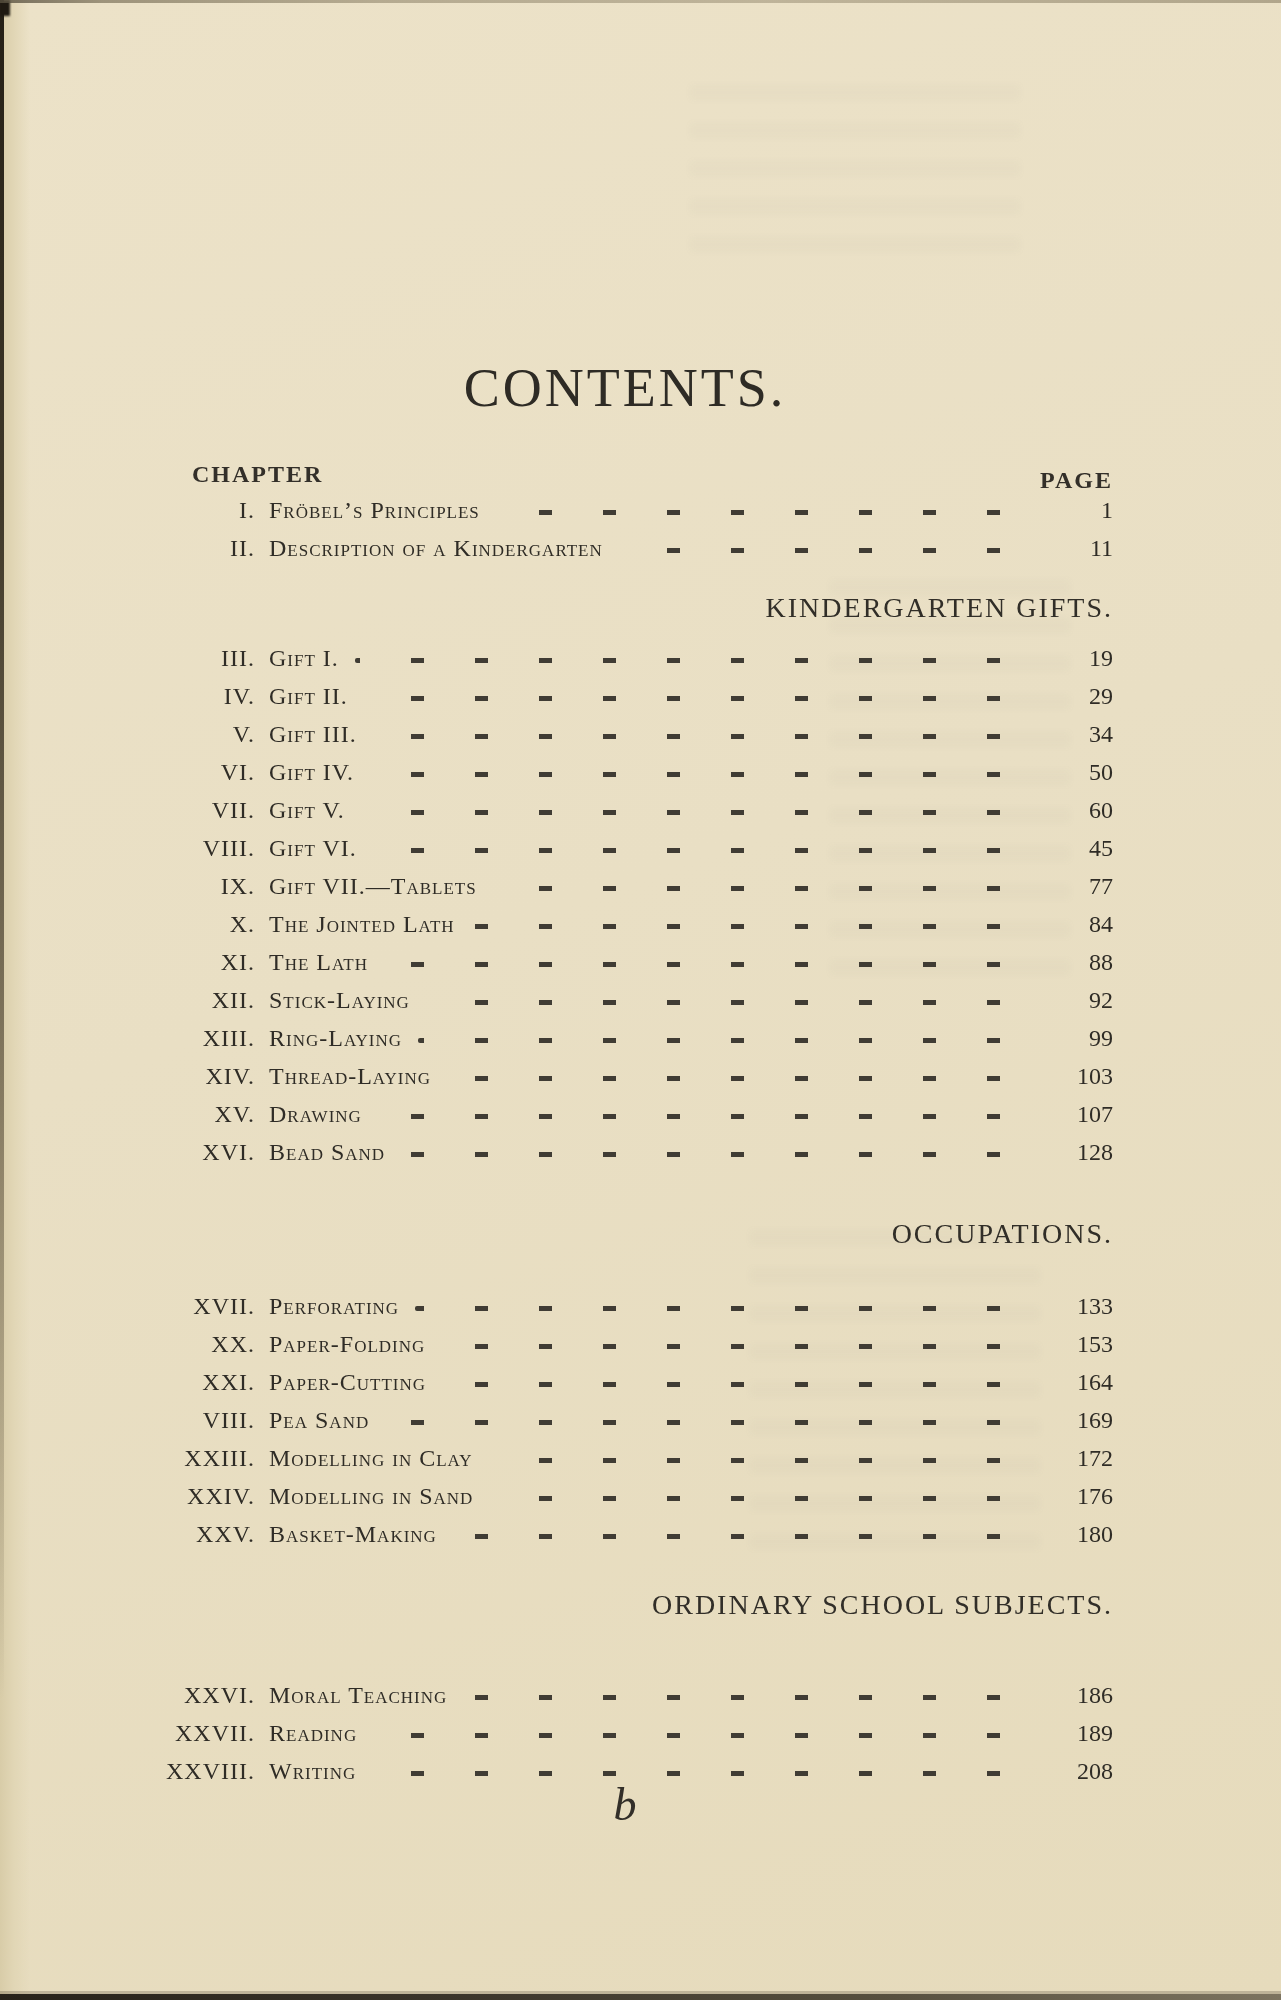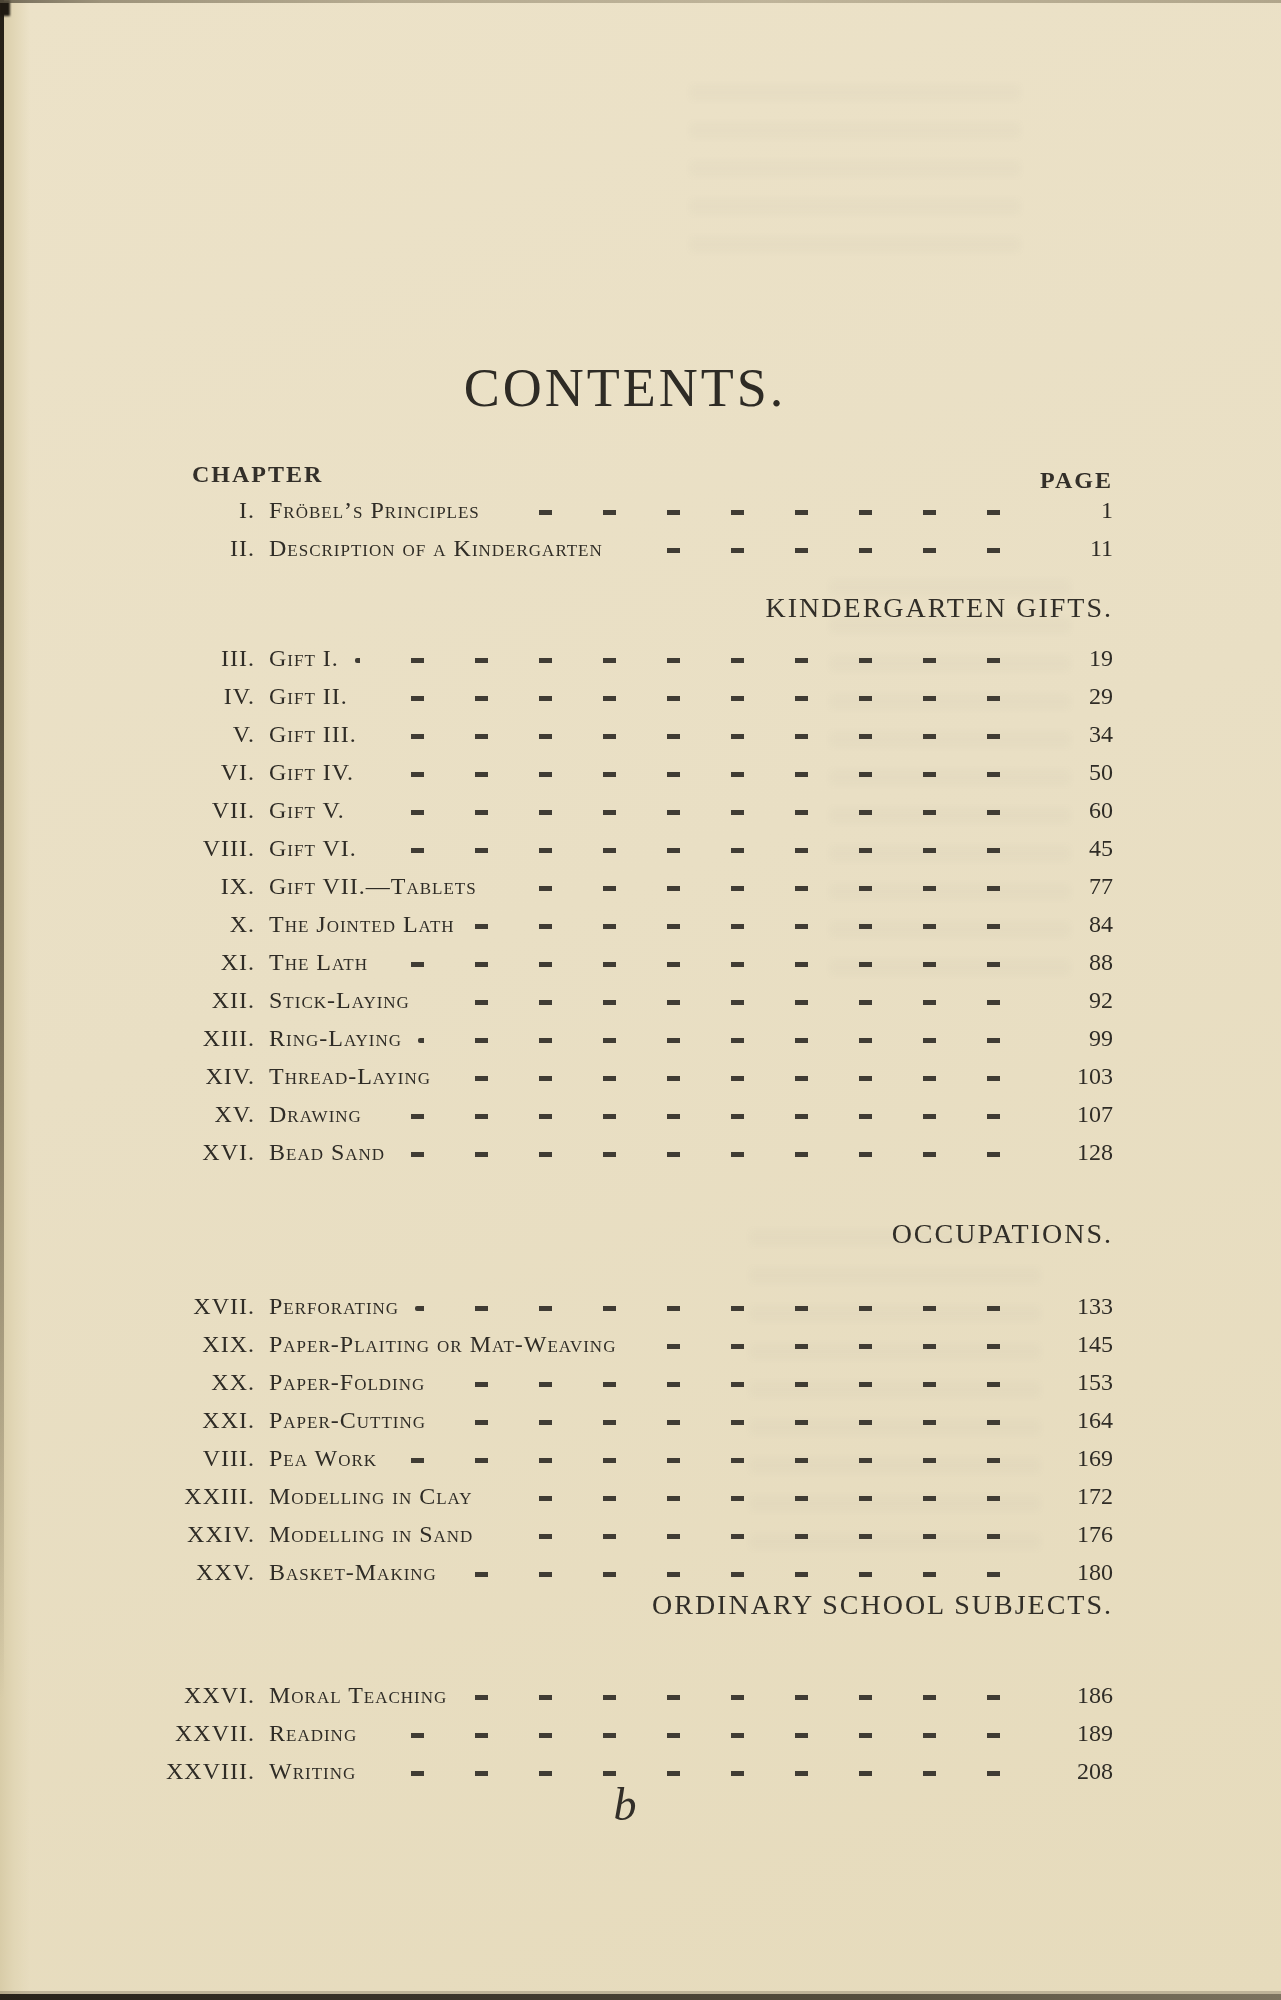--- a/index.html
+++ b/index.html
@@ -207,44 +207,38 @@
     <h2 class="heading">OCCUPATIONS.</h2>
     <div class="rows">
   <div class="row">
     <span class="num">XVII.</span>
     <span class="title">Perforating</span>
     <span class="leader"></span>
     <span class="pg">133</span>
   </div>
 
 
-  <div class="row">
-    <span class="num">XIX.</span>
-    <span class="title">Paper-Plaiting or Mat-Weaving</span>
-    <span class="leader"></span>
-    <span class="pg">145</span>
-  </div>
 
   <div class="row">
     <span class="num">XX.</span>
     <span class="title">Paper-Folding</span>
     <span class="leader"></span>
     <span class="pg">153</span>
   </div>
 
   <div class="row">
     <span class="num">XXI.</span>
     <span class="title">Paper-Cutting</span>
     <span class="leader"></span>
     <span class="pg">164</span>
   </div>
 
   <div class="row">
     <span class="num">VIII.</span>
-    <span class="title">Pea Work</span>
+    <span class="title">Pea Sand</span>
     <span class="leader"></span>
     <span class="pg">169</span>
   </div>
 
   <div class="row">
     <span class="num">XXIII.</span>
     <span class="title">Modelling in Clay</span>
     <span class="leader"></span>
     <span class="pg">172</span>
   </div>

